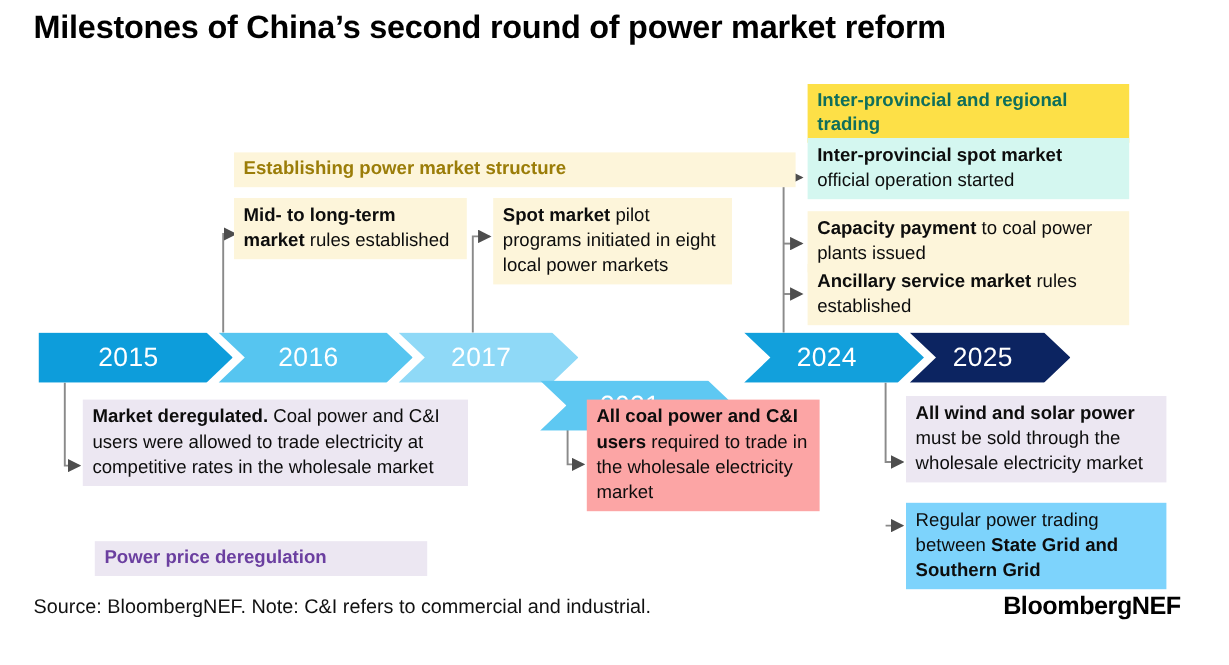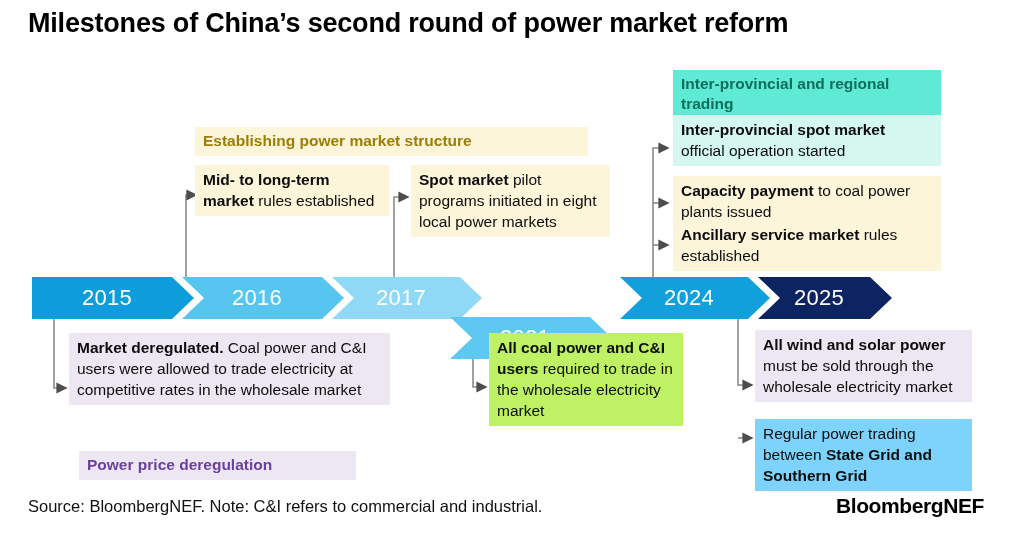--- a/index.html
+++ b/index.html
@@ -126,35 +126,35 @@
 
       <path d="M54,319 L54,388 L66,388"></path>
 
       <path d="M473,319 L473,387 L486,387"></path>
 
       <path d="M738,319 L738,385 L752,385"></path>
       <path d="M738,438 L752,438"></path>
     </g>
   </svg>
 
-  <div class="band-header" style="left:673px; top:70px; width:268px; background:#5eead4; color:#0f6e5c;">Inter-provincial and regional trading</div>
+  <div class="band-header" style="left:673px; top:70px; width:268px; background:#fde047; color:#0f6e5c;">Inter-provincial and regional trading</div>
 
   <div class="box" style="left:673px; top:115px; width:268px; background:#d4f7f0;">
     <b>Inter-provincial spot market</b><span> official operation started</span>
   </div>
 
   <div class="box" style="left:673px; top:176px; width:268px; background:#fdf5da;">
     <b>Capacity payment</b><span> to coal power plants issued</span>
   </div>
 
   <div class="box" style="left:673px; top:220px; width:268px; background:#fdf5da;">
     <b>Ancillary service market</b><span> rules established</span>
   </div>
 
-  <div class="band-header" style="left:195px; top:127px; width:393px; background:#fdf5da; color:#9b7d09;">Establishing power market structure</div>
+  <div class="band-header" style="left:195px; top:127px; width:468px; background:#fdf5da; color:#9b7d09;">Establishing power market structure</div>
 
   <div class="box" style="left:195px; top:165px; width:194px; background:#fdf5da;">
     <b>Mid- to long-term market</b><span> rules established</span>
   </div>
 
   <div class="box" style="left:411px; top:165px; width:199px; background:#fdf5da;">
     <b>Spot market</b><span> pilot programs initiated in eight local power markets</span>
   </div>
 
   <div class="timeline">
@@ -177,21 +177,21 @@
         <span>2025</span>
       </div>
   </div>
 
   <div class="box" style="left:69px; top:333px; width:321px; background:#ece7f2;">
     <b>Market deregulated.</b><span> Coal power and C&amp;I users were allowed to trade electricity at competitive rates in the wholesale market</span>
   </div>
 
   <div class="band-header" style="left:69px; top:451px; width:277px; background:#ece7f2; color:#6b3fa0;margin-left:10px;">Power price deregulation</div>
 
-  <div class="box" style="left:489px; top:333px; width:194px; background:#bef264;">
+  <div class="box" style="left:489px; top:333px; width:194px; background:#fca5a5;">
     <b>All coal power and C&amp;I users</b><span> required to trade in the wholesale electricity market</span>
   </div>
 
   <div class="box" style="left:755px; top:330px; width:217px; background:#ece7f2;">
     <b>All wind and solar power</b><span> must be sold through the wholesale electricity market</span>
   </div>
 
   <div class="box" style="left:755px; top:419px; width:217px; background:#7dd3fc;">
     <span>Regular power trading between </span><b>State Grid and Southern Grid</b>
   </div>

